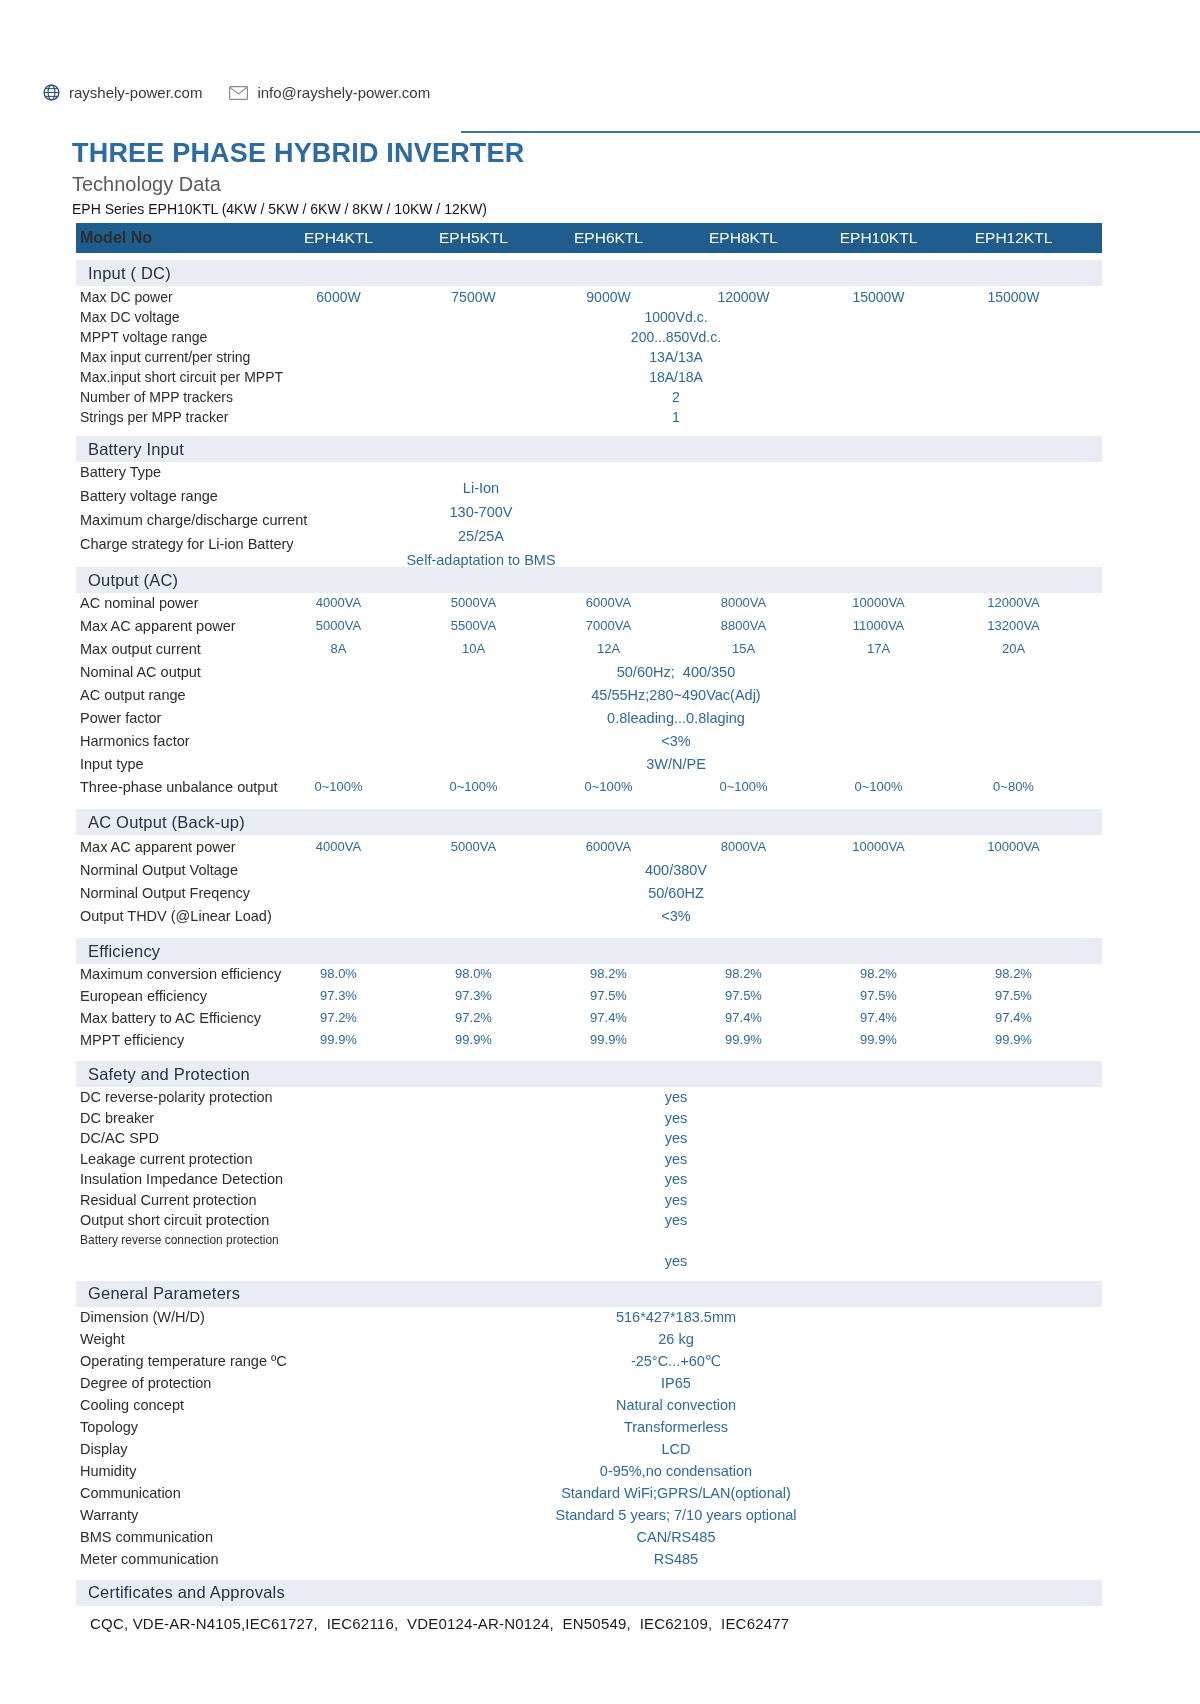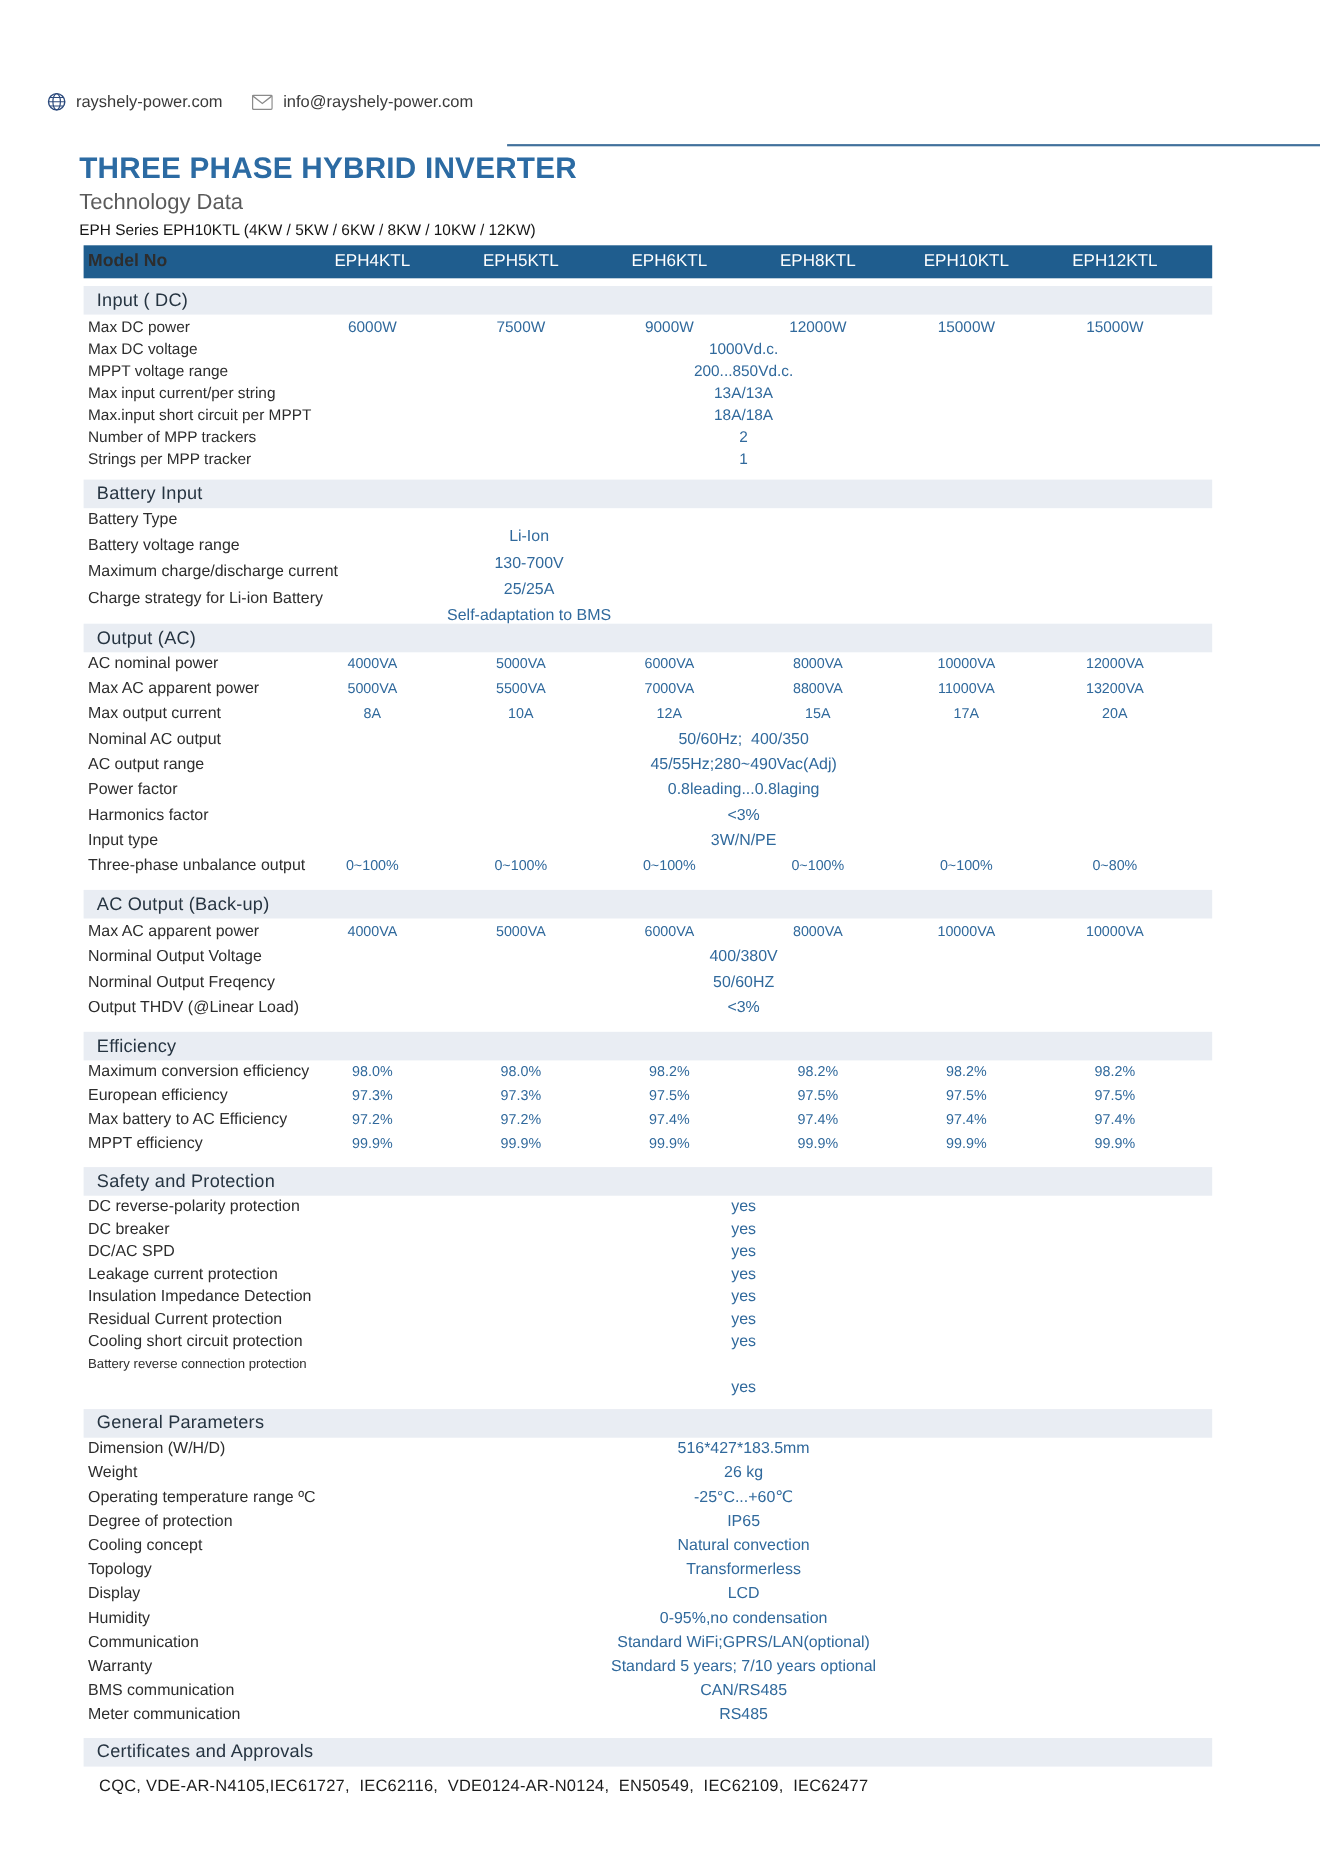--- a/index.html
+++ b/index.html
@@ -341,21 +341,21 @@
               <div class="rlabel">Insulation Impedance Detection</div>
               <div class="rspan">yes</div>
               <div class="rsp"></div>
             </div>
             <div class="row">
               <div class="rlabel">Residual Current protection</div>
               <div class="rspan">yes</div>
               <div class="rsp"></div>
             </div>
             <div class="row">
-              <div class="rlabel">Cooling short circuit protection</div>
+              <div class="rlabel">Output short circuit protection</div>
               <div class="rspan">yes</div>
               <div class="rsp"></div>
             </div>
             <div class="row small">
               <div class="rlabel">Battery reverse connection protection</div>
               <div class="rspan"></div>
               <div class="rsp"></div>
             </div>
             <div class="row">
               <div class="rlabel"></div>

